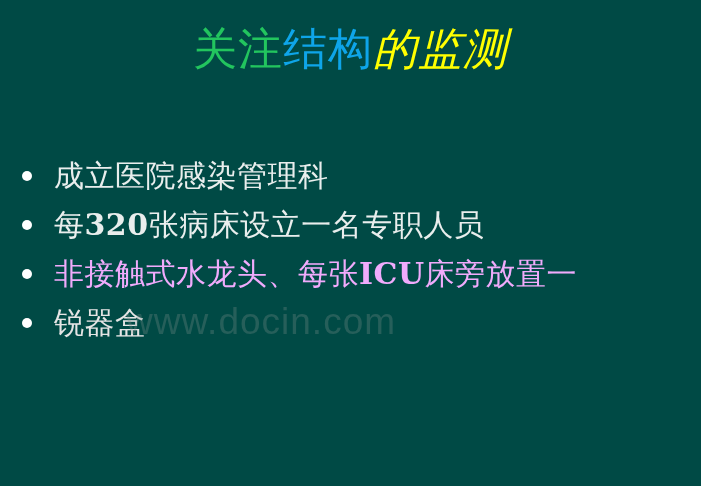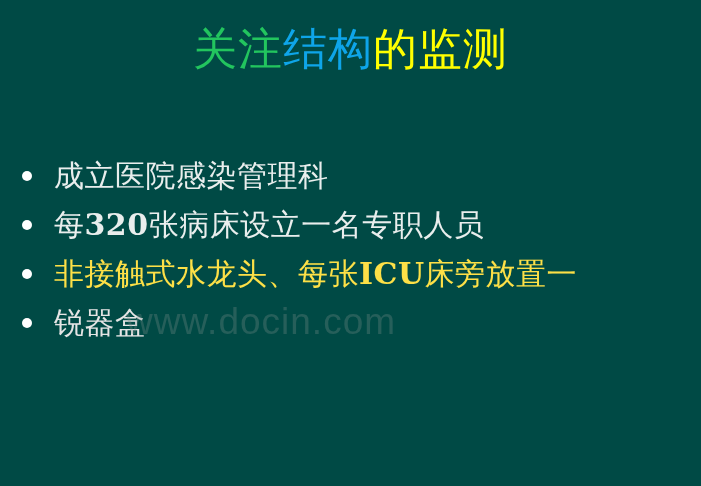--- a/index.html
+++ b/index.html
@@ -83,24 +83,24 @@
   }
   .bullet-row b, .bold {
     font-weight: bold;
   }
 </style>
 </head>
 <body>
 
 <div id="slide">
 
-  <div id="title"><span class="seg" style="color: #22c55e; margin-top: 48px;">关注</span><span class="seg" style="color: #0ea5e9;">结构</span><span class="seg" style="color: rgb(255, 255, 0);">的监测</span></div>
+  <div id="title"><span class="seg" style="color: #22c55e; margin-top: 48px;">关注</span><span class="seg" style="color: #0ea5e9;">结构</span><span class="seg" style="color: rgb(255, 255, 0); font-style: italic;">的监测</span></div>
 
   <div id="watermark">www.docin.com</div>
 
   <div id="body">
       <div class="bullet-row" style="color: rgb(233, 238, 237);"><span class="dot"></span><span><span>成立医院感染管理科</span></span></div>
       <div class="bullet-row" style="color: rgb(233, 238, 237);"><span class="dot"></span><span><span>每</span><b>320</b><span>张病床设立一名专职人员</span></span></div>
-      <div class="bullet-row" style="color: #fde047;"><span class="dot"></span><span><span>非接触式水龙头、每张</span><b>ICU</b><span>床旁放置一</span></span></div>
+      <div class="bullet-row" style="color: #f0abfc;"><span class="dot"></span><span><span>非接触式水龙头、每张</span><b>ICU</b><span>床旁放置一</span></span></div>
       <div class="bullet-row" style="color: #e5e5e5;"><span class="dot"></span><span><span>锐器盒</span></span></div>
     </div>
 
 </div>
 
 </body></html>

